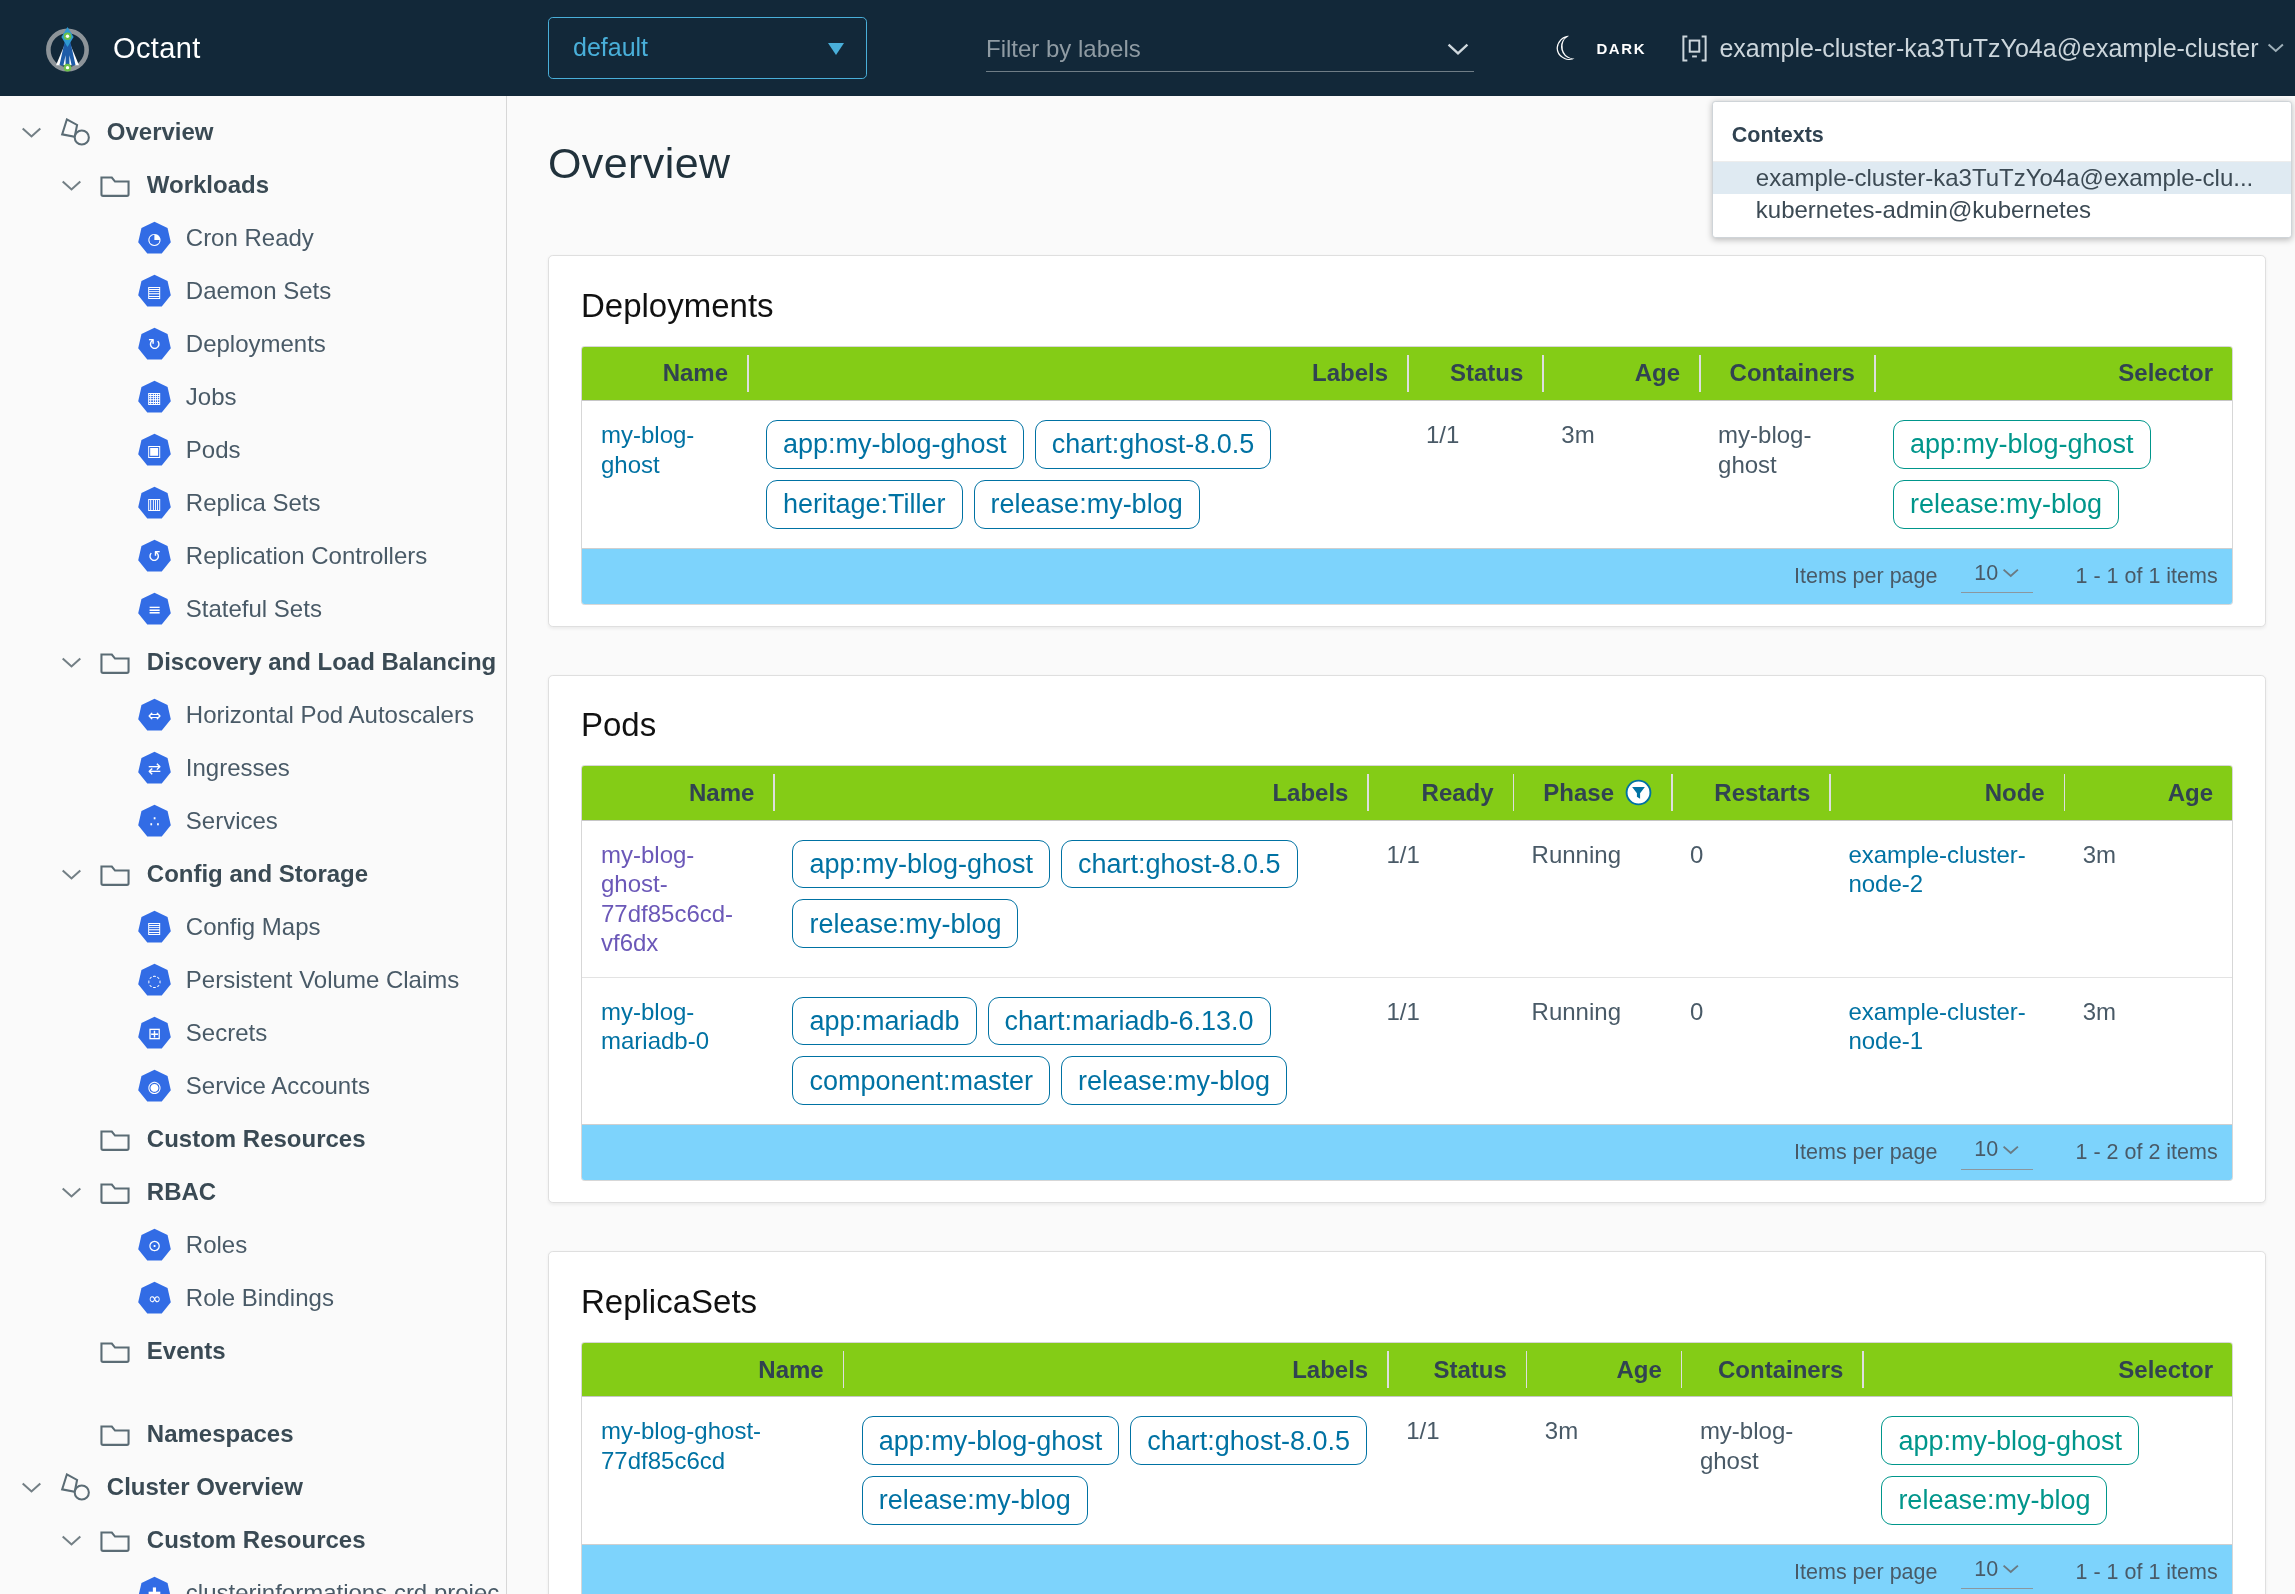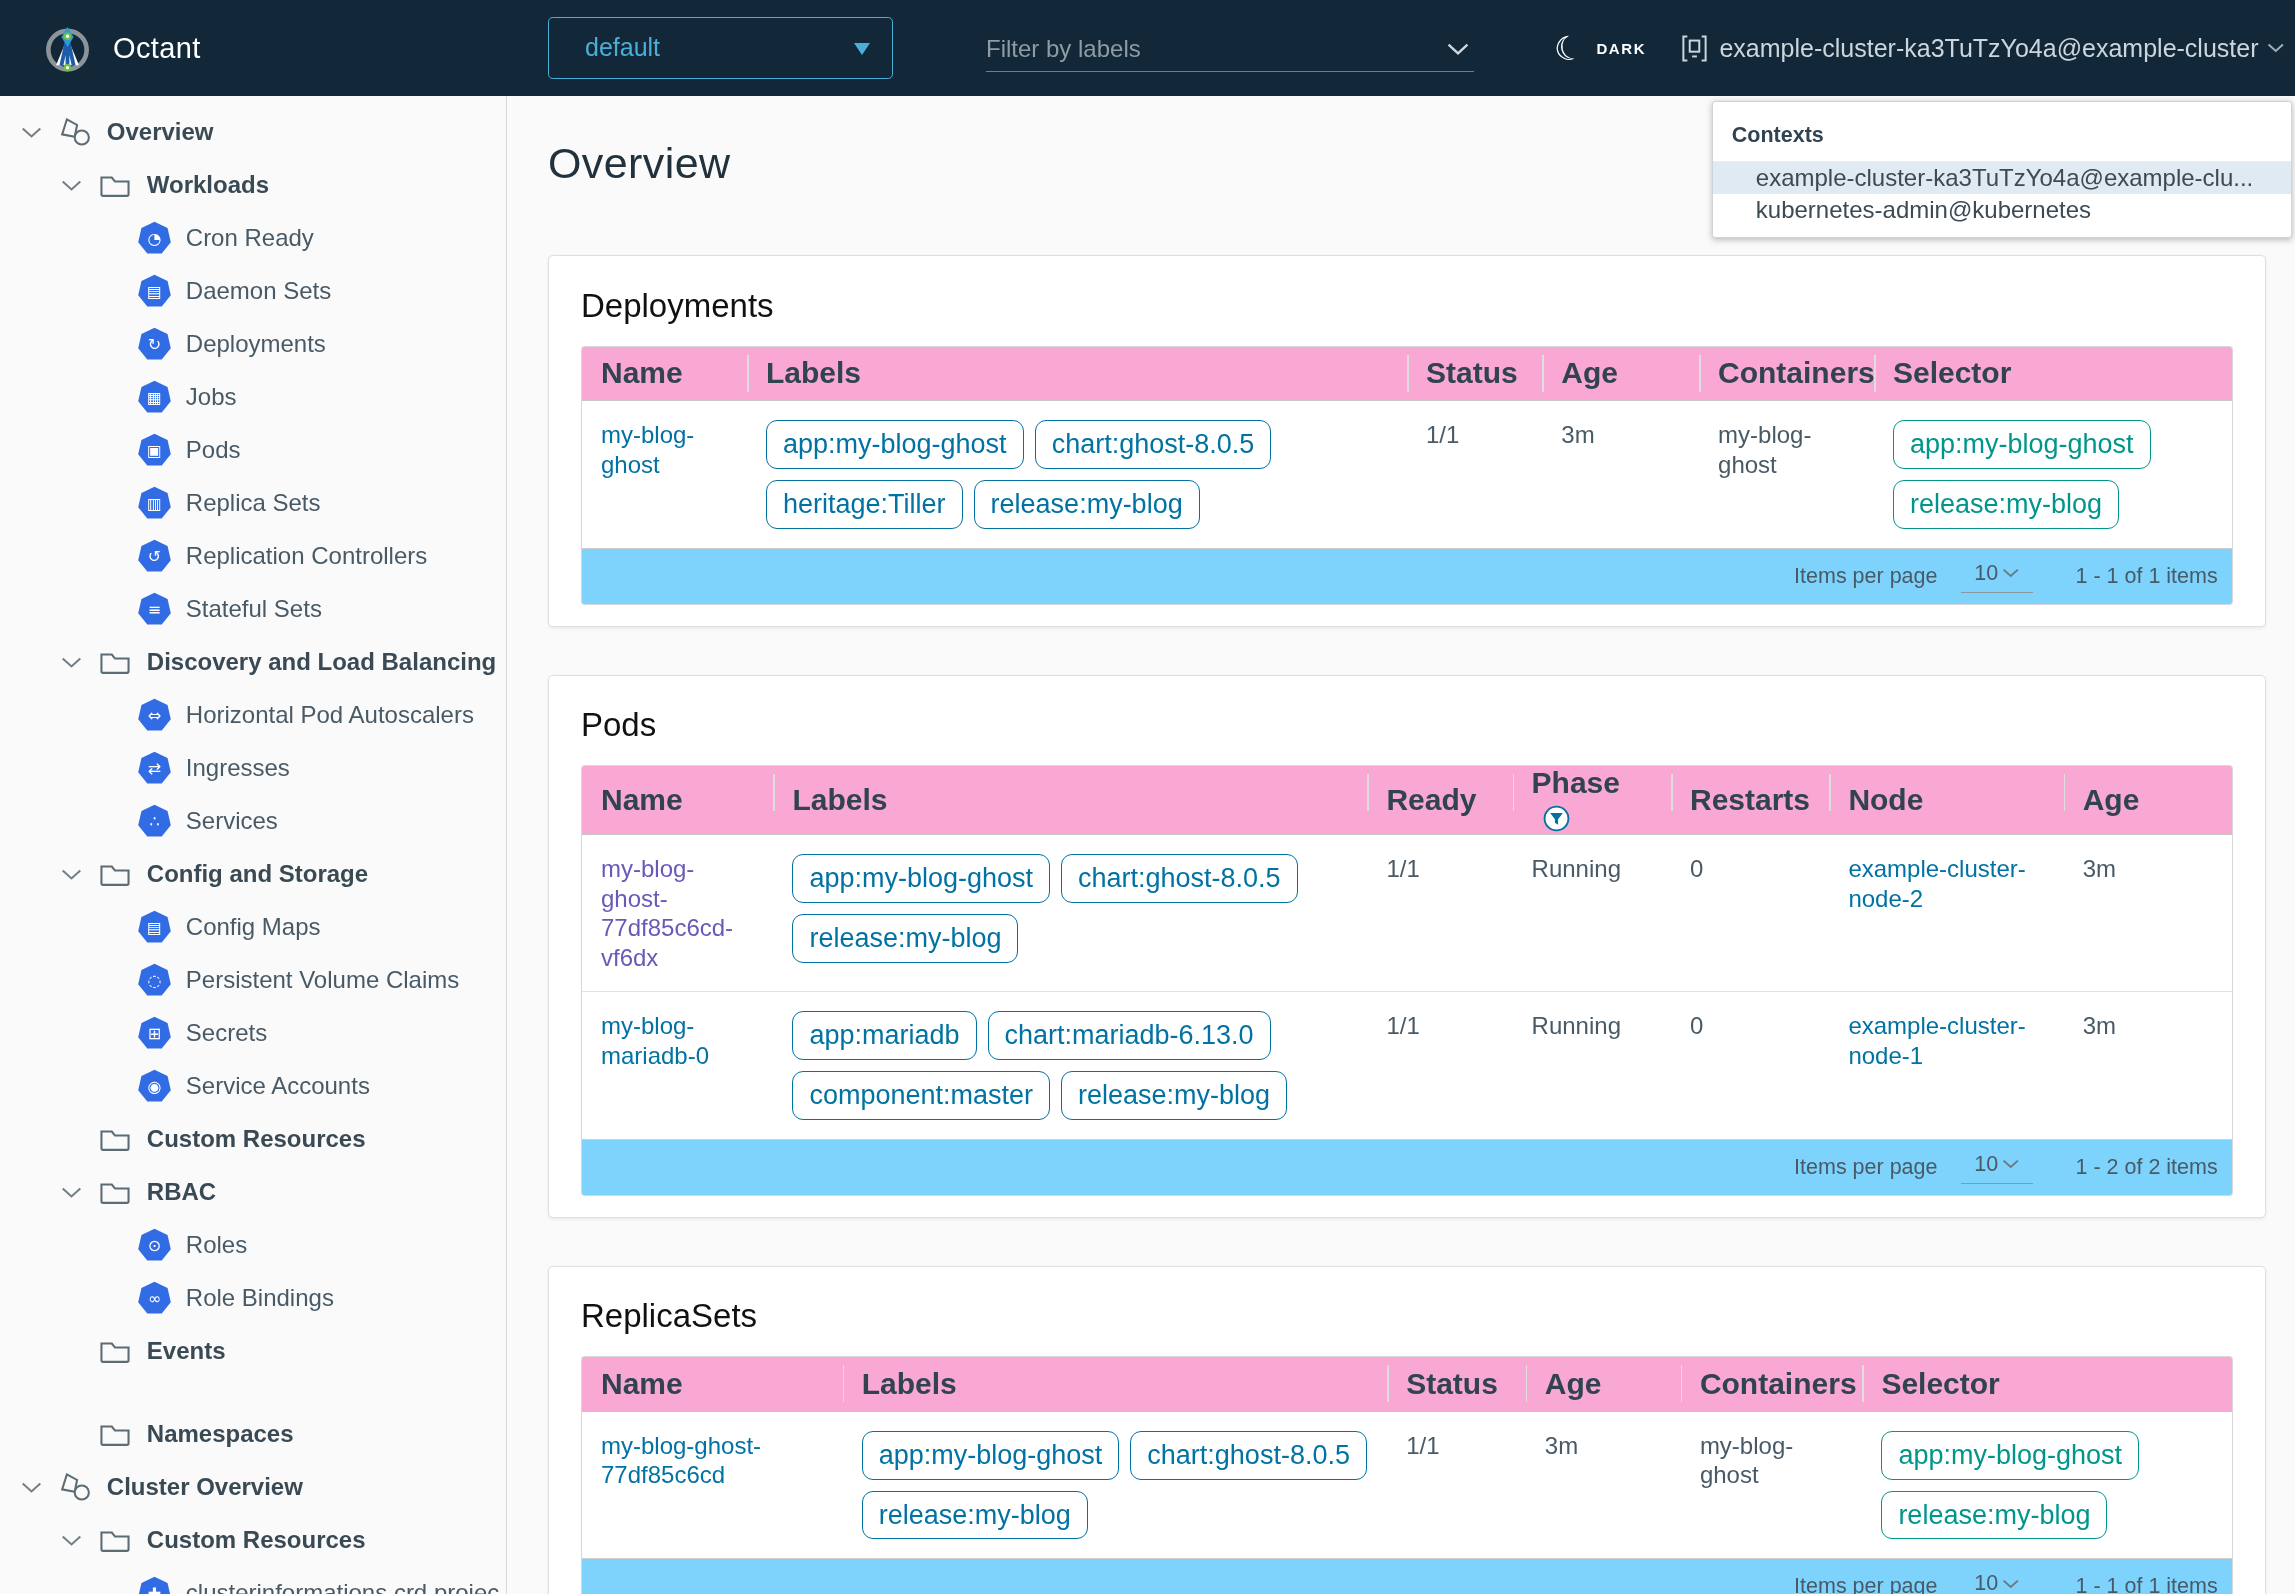--- a/index.html
+++ b/index.html
@@ -10,23 +10,23 @@
   *{box-sizing:border-box;}
   html,body{margin:0;padding:0;}
   body{width:2295px;height:1594px;overflow:hidden;background:var(--bg);
        font-family:"Liberation Sans",sans-serif;color:var(--txt);position:relative;}
 
   
   .app-header{position:absolute;top:0;left:0;width:2295px;height:96px;
     background:var(--header-bg);display:flex;align-items:center;z-index:30;}
   .logo{margin-left:43px;flex:0 0 auto;}
   .app-title{margin-left:21px;color:#fff;font-size:29px;letter-spacing:0.4px;}
-  .ns-select{position:absolute;left:548px;top:16.7px;width:345px;height:62px;
+  .ns-select{position:absolute;left:548px;top:16.7px;width:319px;height:62px;
     border:1.6px solid var(--accent);border-radius:4.8px;color:var(--accent);
-    font-size:25px;display:flex;align-items:center;padding:0 36px;cursor:pointer;}
+    font-size:25px;display:flex;align-items:center;padding:0 24px;cursor:pointer;}
   .ns-caret{position:absolute;right:22px;top:25.5px;width:0;height:0;
     border-left:8.8px solid transparent;border-right:8.8px solid transparent;
     border-top:12px solid var(--accent);}
   .filter-field{position:absolute;left:986px;top:27px;width:488px;height:45px;
     border-bottom:1.6px solid #6f7d86;color:#8f9ba3;font-size:24px;
     display:flex;align-items:center;}
   .filter-field .chev{margin-left:auto;margin-right:4.8px;}
   .theme-toggle{position:absolute;left:1554px;top:0;height:96px;display:flex;
     align-items:center;color:#fff;cursor:pointer;}
   .moon{font-size:33px;transform:rotate(-14deg);line-height:1;}
@@ -55,22 +55,22 @@
   .main{position:absolute;left:508px;top:96px;width:1788px;height:1498px;
     overflow:hidden;padding-left:40px;}
   .page-title{margin:43px 0 0 0;font-size:43px;font-weight:200;color:#21323c;
     letter-spacing:0.4px;}
   .card{width:1718px;background:#fff;border:0.8px solid #dfdfdf;border-radius:4.8px;
     box-shadow:0 1.6px 3.2px rgba(0,0,0,.06);padding:21px 32px 21px;}
   .card.m1{margin-top:67px;} .card.m2{margin-top:48px;} .card.m3{margin-top:48px;}
   .card h2{margin:9.6px 0 21px;font-size:33px;font-weight:300;color:#111;}
   .datagrid{border:0.8px solid var(--border);border-radius:3.2px;overflow:hidden;}
   table{width:100%;border-collapse:collapse;table-layout:fixed;}
-  th{height:54px;text-align:left;padding:0 19px;font-size:30px;color:var(--head-txt);
-     font-weight:bold;position:relative;background:#f9a8d4;}
+  th{height:54px;text-align:right;padding:0 19px;font-size:24px;color:var(--head-txt);
+     font-weight:bold;position:relative;background:#84cc16;}
   th.sep:before{content:"";position:absolute;left:0;top:8px;height:37px;width:1.6px;
      background:#dedede;}
   thead tr{border-bottom:1.6px solid #c6c6c6;}
   td{vertical-align:top;padding:19px 19px;font-size:24px;color:var(--txt);
      line-height:29.5px;background:#fff;word-wrap:break-word;}
   tbody tr + tr td{border-top:1.6px solid var(--row-border);}
   a.cell-link{color:var(--link);text-decoration:none;cursor:pointer;}
   a.cell-link.visited{color:var(--visited);}
   .tags{display:flex;flex-wrap:wrap;gap:11px 11px;}
   .tag{border:1.6px solid var(--link);color:var(--link);border-radius:11px;

